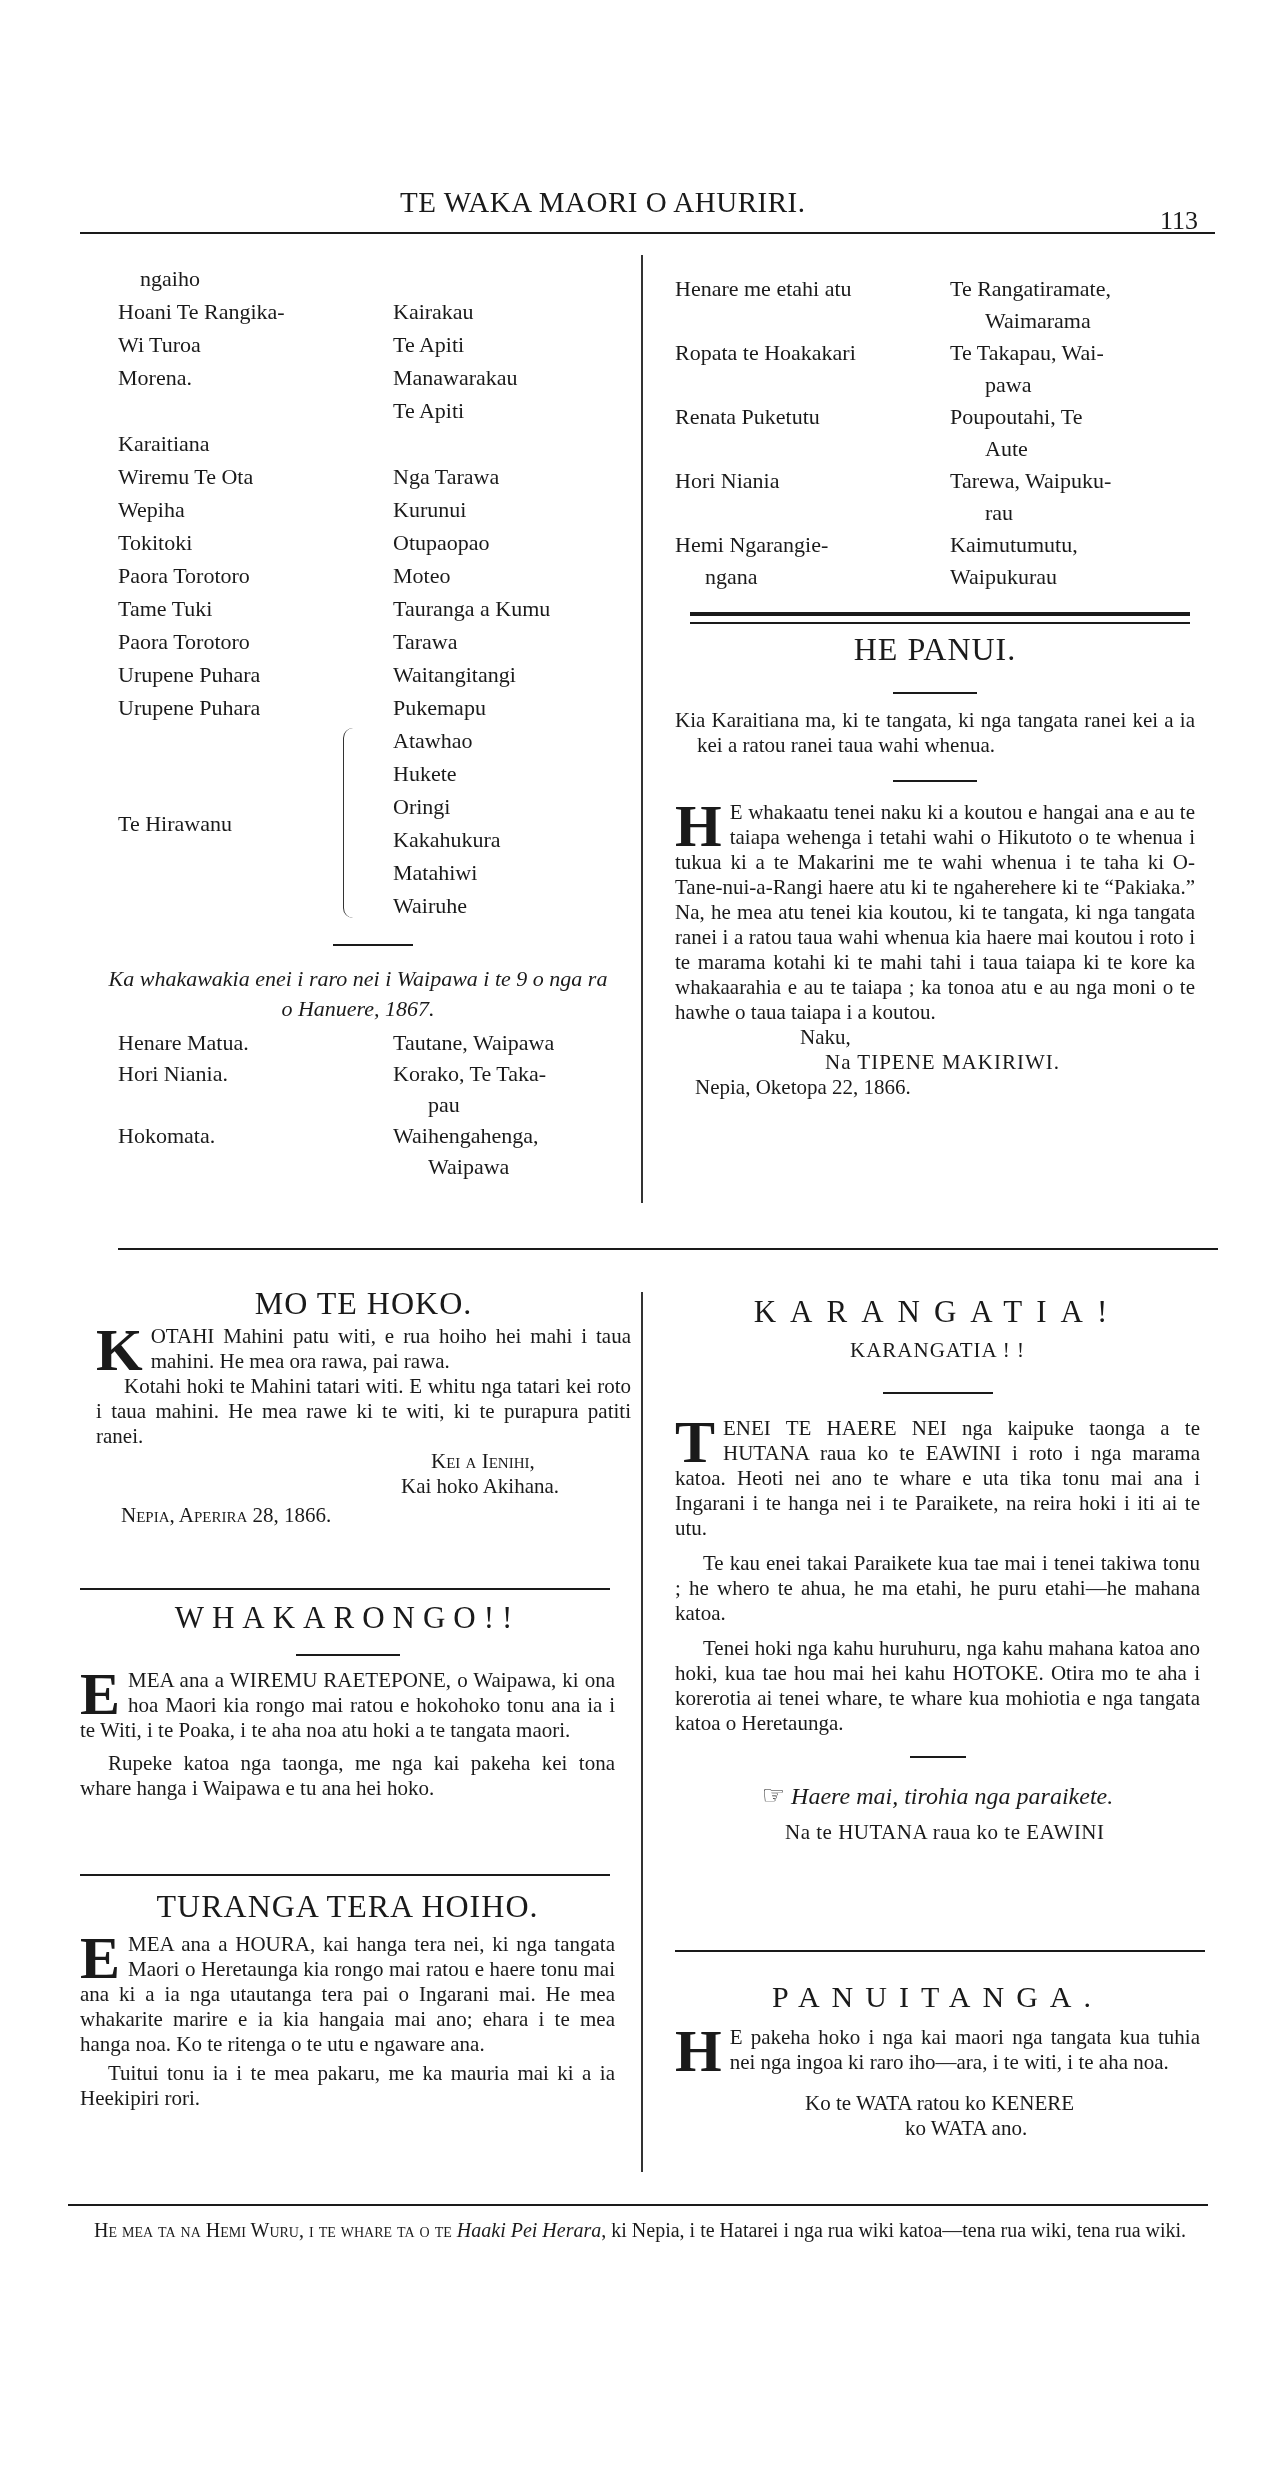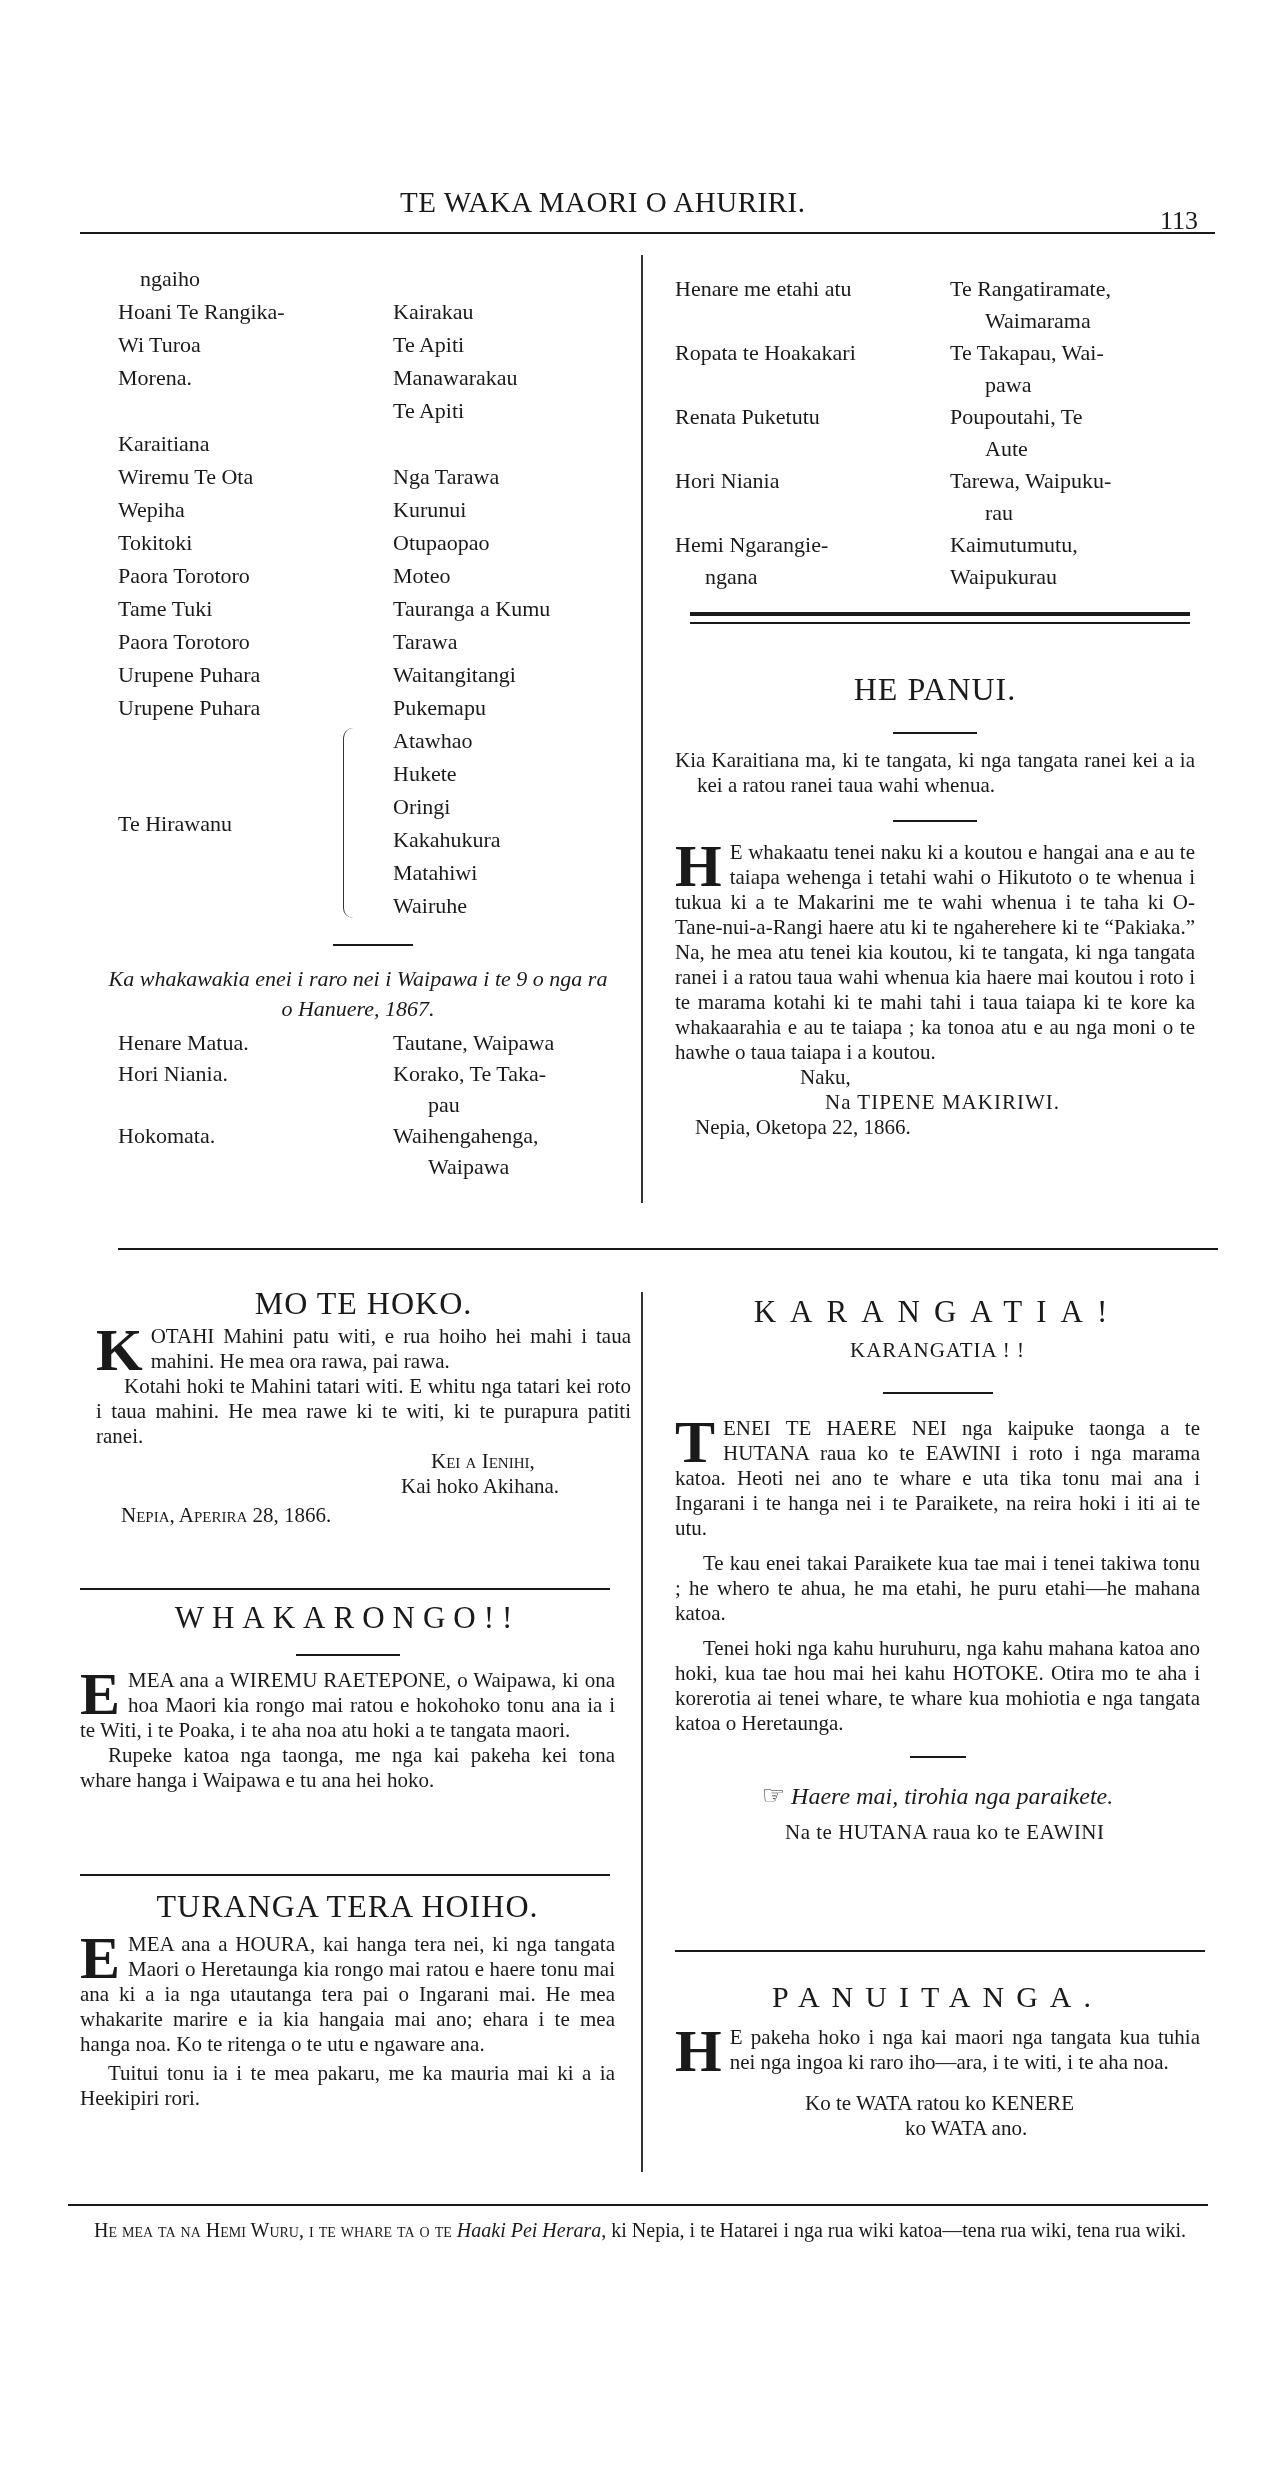--- a/index.html
+++ b/index.html
@@ -166,21 +166,21 @@
       </div>
       <div class="t" style="position: relative; height: 32px;">
         <span style="position: absolute; left: 30px;">ngana</span>
         <span style="position: absolute; left: 275px;">Waipukurau</span>
       </div>
     </div>
 </div>
 <div class="rule" style="left:690px;top:612px;width:500px;height:4px;"></div>
 <div class="rule" style="left:690px;top:622px;width:500px;height:1.5px;"></div>
 
-<div class="abs" style="left:675px;top:628px;width:520px;margin-top:40px;">
+<div class="abs" style="left:675px;top:628px;width:520px;">
   <div class="heading" style="font-size:32px;line-height:42px;">HE PANUI.</div>
   <div class="short-rule" style="width:84px;margin-top:22px;margin-bottom:14px;height:2px;"></div>
   <p class="para body-text" style="padding-left:22px;text-indent:-22px;">Kia Karaitiana ma, ki te tangata, ki nga tangata ranei kei a ia kei a ratou ranei taua wahi whenua.</p>
   <div class="short-rule" style="width:84px;margin-top:22px;margin-bottom:18px;height:2px;"></div>
   <p class="para body-text">
     <span class="drop">H</span><span>E whakaatu tenei naku ki a koutou e hangai ana e au te taiapa wehenga i tetahi wahi o Hikutoto o te whenua i tukua ki a te Makarini me te wahi whenua i te taha ki O-Tane-nui-a-Rangi haere atu ki te ngaherehere ki te “Pakiaka.” Na, he mea atu tenei kia koutou, ki te tangata, ki nga tangata ranei i a ratou taua wahi whenua kia haere mai koutou i roto i te marama kotahi ki te mahi tahi i taua taiapa ki te kore ka whakaarahia e au te taiapa ; ka tonoa atu e au nga moni o te hawhe o taua taiapa i a koutou.</span>
   </p>
   <div class="body-text" style="padding-left:125px;">Naku,</div>
   <div class="body-text" style="padding-left:150px;letter-spacing:1px;">Na TIPENE MAKIRIWI.</div>
   <div class="body-text" style="padding-left:20px;">Nepia, Oketopa 22, 1866.</div>
@@ -200,21 +200,21 @@
 </div>
 
 <div class="rule" style="left:80px;top:1588px;width:530px;height:2px;"></div>
 
 <div class="abs" style="left:80px;top:1596px;width:535px;">
   <div class="heading spaced" style="font-size:31px;line-height:44px;letter-spacing:8px;">WHAKARONGO!!</div>
   <div class="short-rule" style="width:104px;margin-top:14px;margin-bottom:12px;height:2px;"></div>
   <p class="para body-text">
     <span class="drop">E</span><span>MEA ana a WIREMU RAETEPONE, o Waipawa, ki ona hoa Maori kia rongo mai ratou e hokohoko tonu ana ia i te Witi, i te Poaka, i te aha noa atu hoki a te tangata maori.</span>
   </p>
-  <p class="para body-text indent" style="margin-top:0;">Rupeke katoa nga taonga, me nga kai pakeha kei tona whare hanga i Waipawa e tu ana hei hoko.</p>
+  <p class="para body-text indent" style="margin-top:8px;">Rupeke katoa nga taonga, me nga kai pakeha kei tona whare hanga i Waipawa e tu ana hei hoko.</p>
 </div>
 
 <div class="rule" style="left:80px;top:1874px;width:530px;height:2px;"></div>
 
 <div class="abs" style="left:80px;top:1884px;width:535px;">
   <div class="heading" style="font-size:32px;line-height:44px;">TURANGA TERA HOIHO.</div>
   <p class="para body-text" style="margin-top:4px;">
     <span class="drop">E</span><span>MEA ana a HOURA, kai hanga tera nei, ki nga tangata Maori o Heretaunga kia rongo mai ratou e haere tonu mai ana ki a ia nga utautanga tera pai o Ingarani mai. He mea whakarite marire e ia kia hangaia mai ano; ehara i te mea hanga noa. Ko te ritenga o te utu e ngaware ana.</span>
   </p>
   <p class="para body-text indent" style="margin-top:4px;">Tuitui tonu ia i te mea pakaru, me ka mauria mai ki a ia Heekipiri rori.</p>

